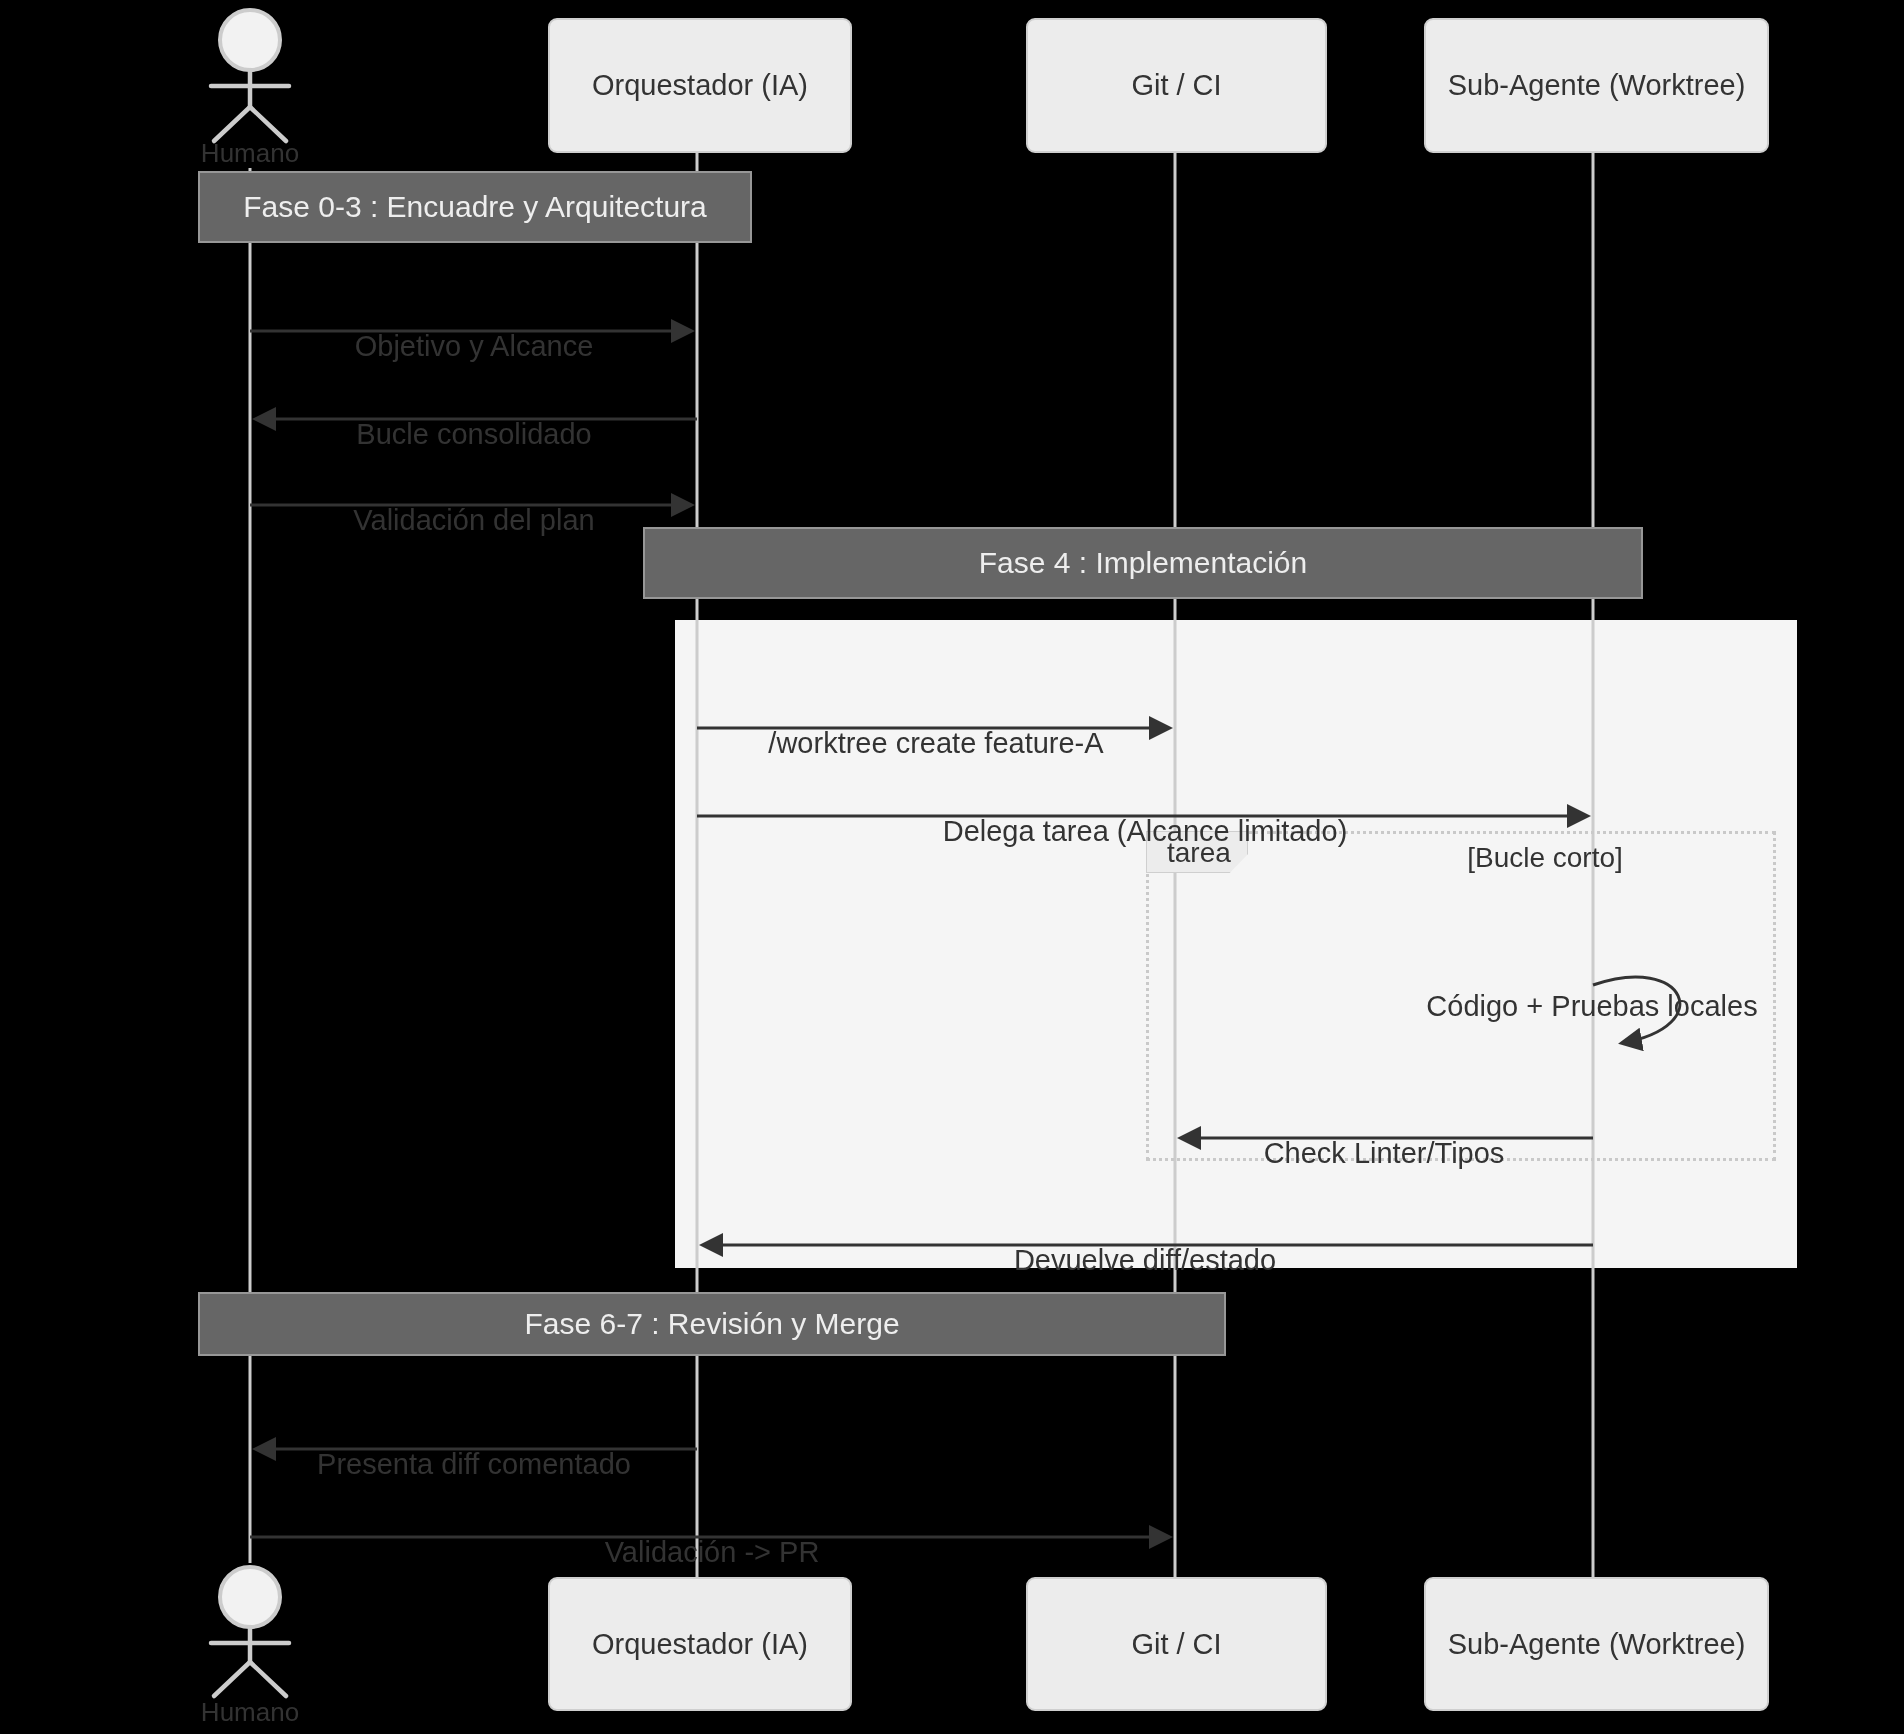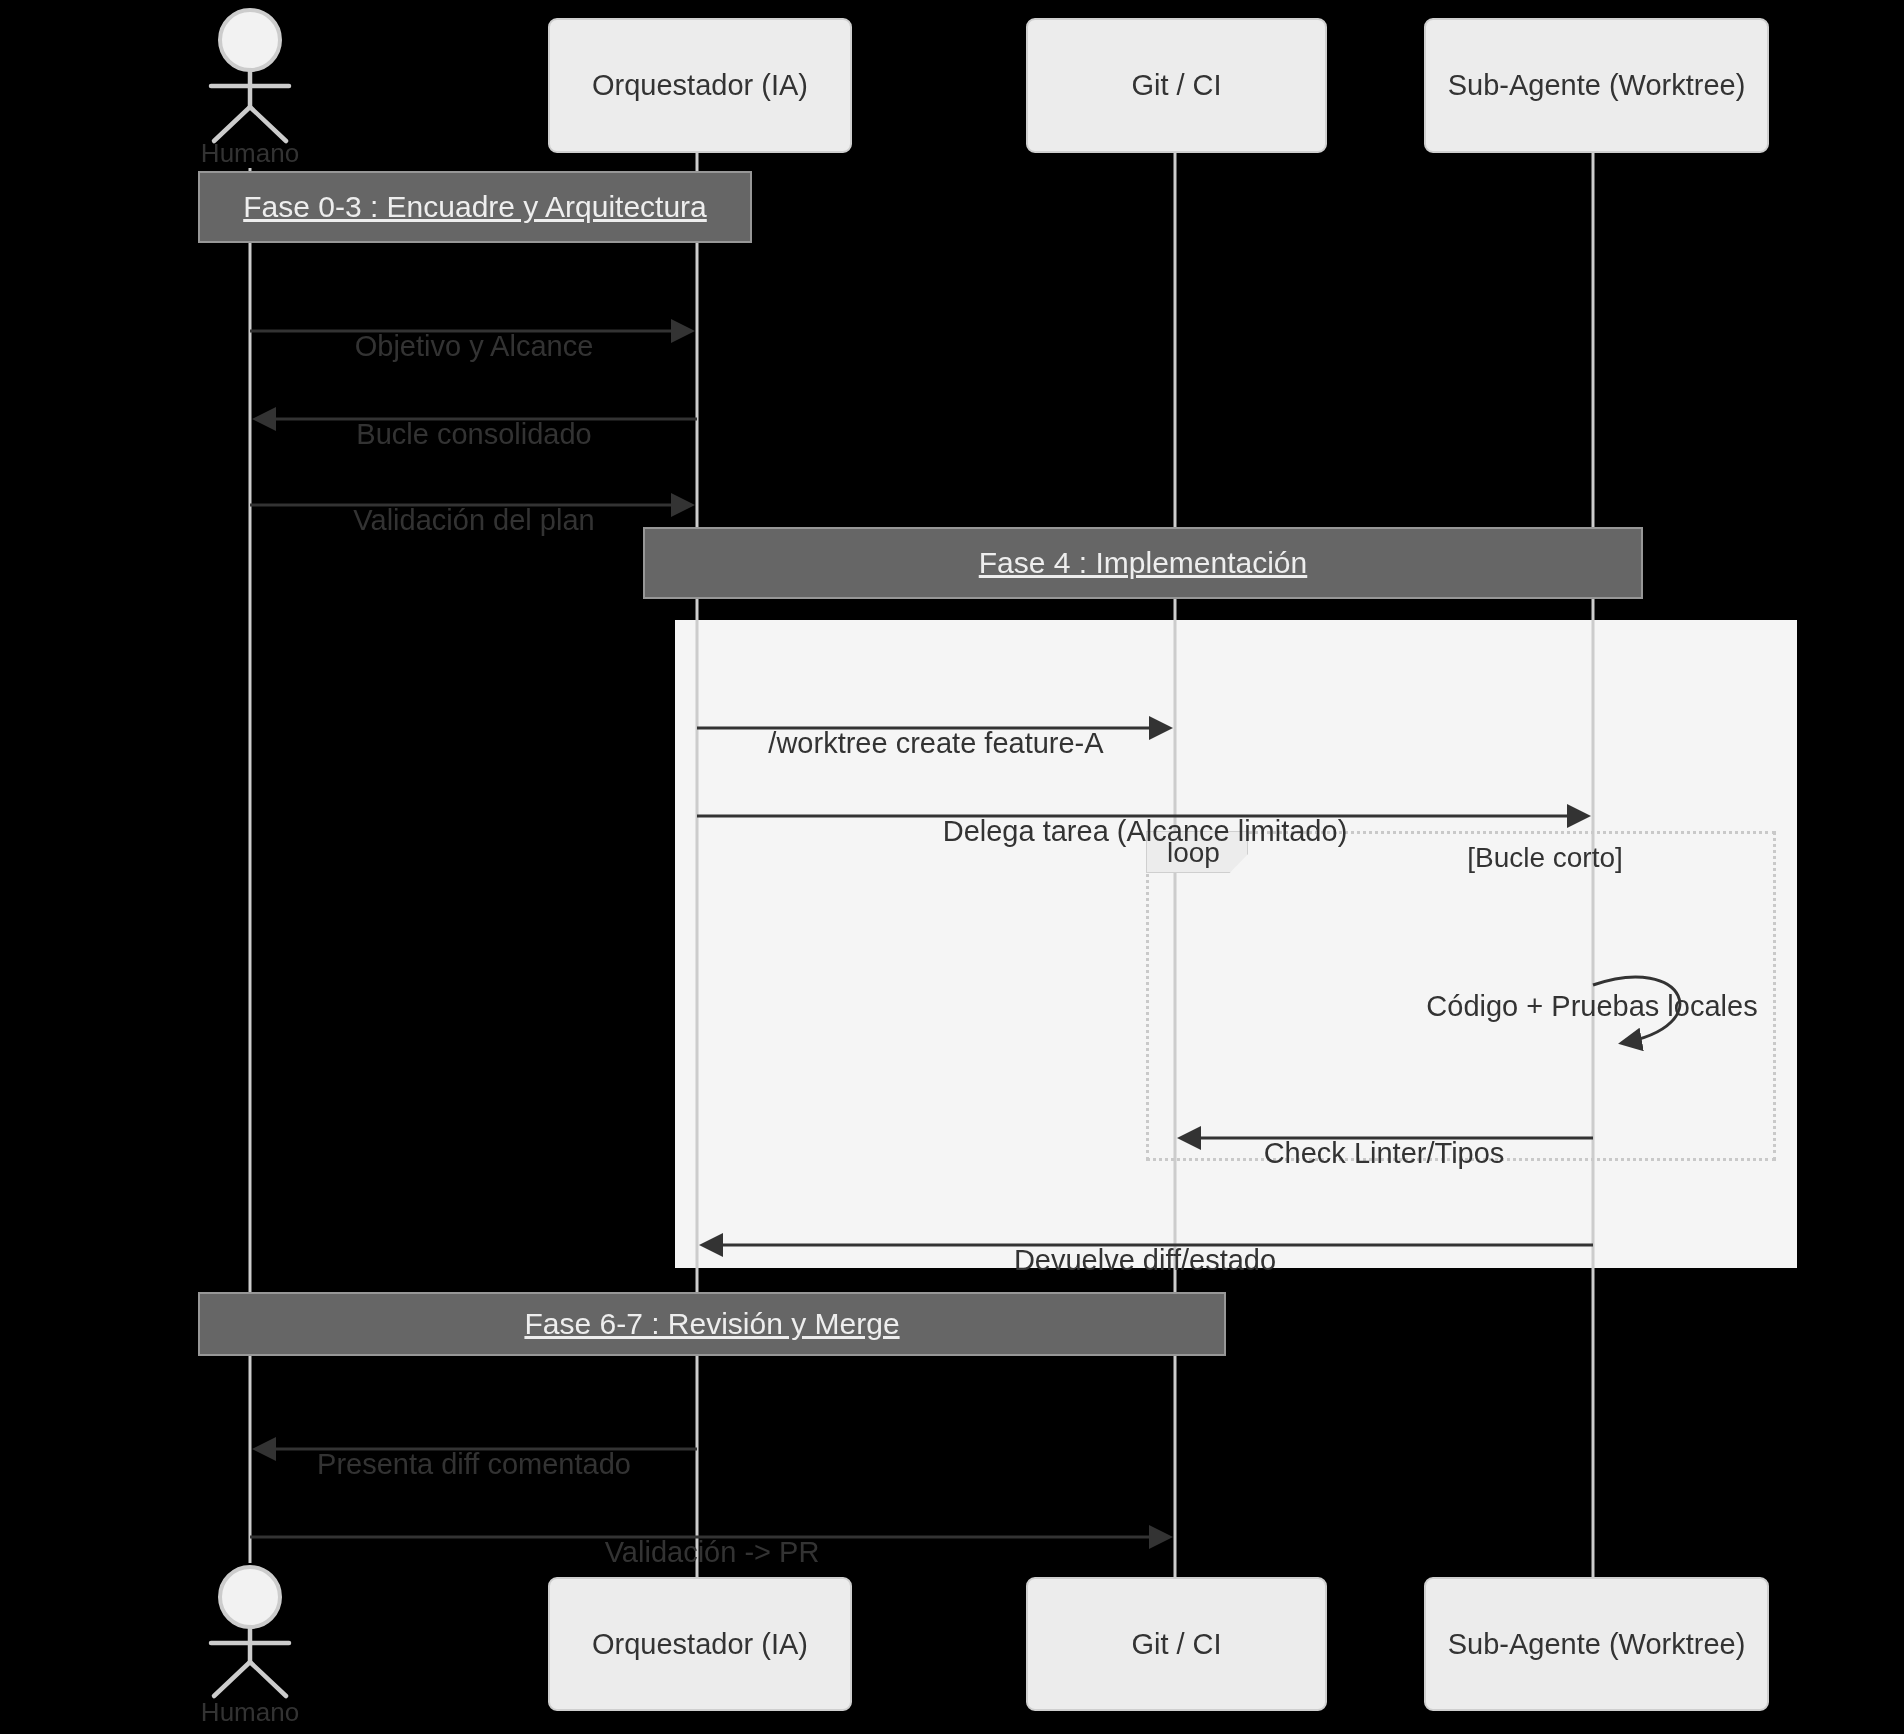--- a/index.html
+++ b/index.html
@@ -38,21 +38,21 @@
     background:var(--participant-fill);
     border:2px solid var(--participant-border);
     border-radius:9px;
     display:flex;align-items:center;justify-content:center;
     color:var(--dark-text);font-size:29px;
   }
   .phase-bar{
     background:var(--phase-fill);
     border:2px solid var(--phase-border);
     display:flex;align-items:center;justify-content:center;
-    color:var(--phase-text);font-size:30px;text-decoration:underline;
+    color:var(--phase-text);font-size:30px;
   }
   .msg{
     color:var(--message);font-size:29px;white-space:nowrap;
     transform:translateX(-50%);
     margin-top:44px;
   }
   .actor-label{
     color:var(--dark-text);font-size:26px;white-space:nowrap;
     transform:translateX(-50%);
   }
@@ -115,21 +115,21 @@
     <line class="msg-line" x1="697" y1="728" x2="1169" y2="728" marker-end="url(#ah)"></line>
     <line class="msg-line" x1="697" y1="816" x2="1587" y2="816" marker-end="url(#ah)"></line>
     <path class="msg-line" d="M1593,985 C1685,953 1718,1026 1622,1043" marker-end="url(#ah)"></path>
     <line class="msg-line" x1="1593" y1="1138" x2="1181" y2="1138" marker-end="url(#ah)"></line>
     <line class="msg-line" x1="1593" y1="1245" x2="703" y2="1245" marker-end="url(#ah)"></line>
     <line class="msg-line" x1="697" y1="1449" x2="256" y2="1449" marker-end="url(#ah)"></line>
     <line class="msg-line" x1="250" y1="1537" x2="1169" y2="1537" marker-end="url(#ah)"></line>
   </svg>
 
   <div class="abs loop-frame"></div>
-  <div class="abs loop-tag">loop</div>
+  <div class="abs loop-tag">tarea</div>
   <div class="abs loop-cond" style="left:1517px;top:842px;margin-left:28px;">[Bucle corto]</div>
 
   <div class="abs phase-bar" style="left:198px;top:171px;width:554px;height:72px;box-sizing:border-box;">
     <span>Fase 0-3 : Encuadre y Arquitectura</span>
   </div>
   <div class="abs phase-bar" style="left:643px;top:527px;width:1000px;height:72px;box-sizing:border-box;">
     <span>Fase 4 : Implementación</span>
   </div>
   <div class="abs phase-bar" style="left:198px;top:1292px;width:1028px;height:64px;box-sizing:border-box;">
     <span>Fase 6-7 : Revisión y Merge</span>

